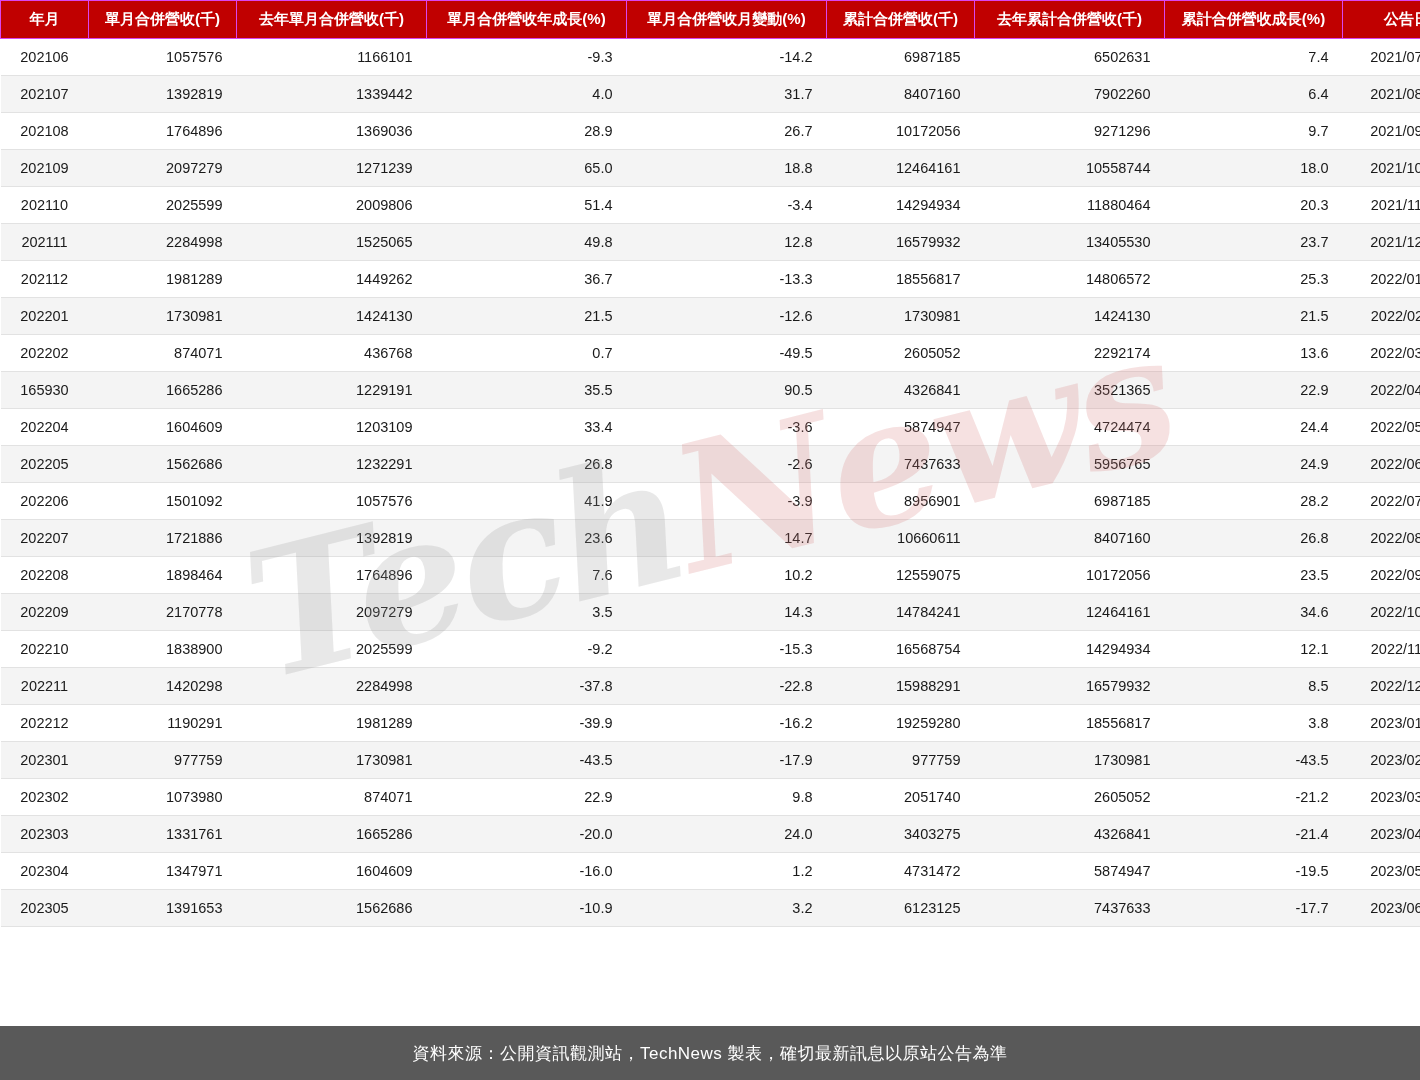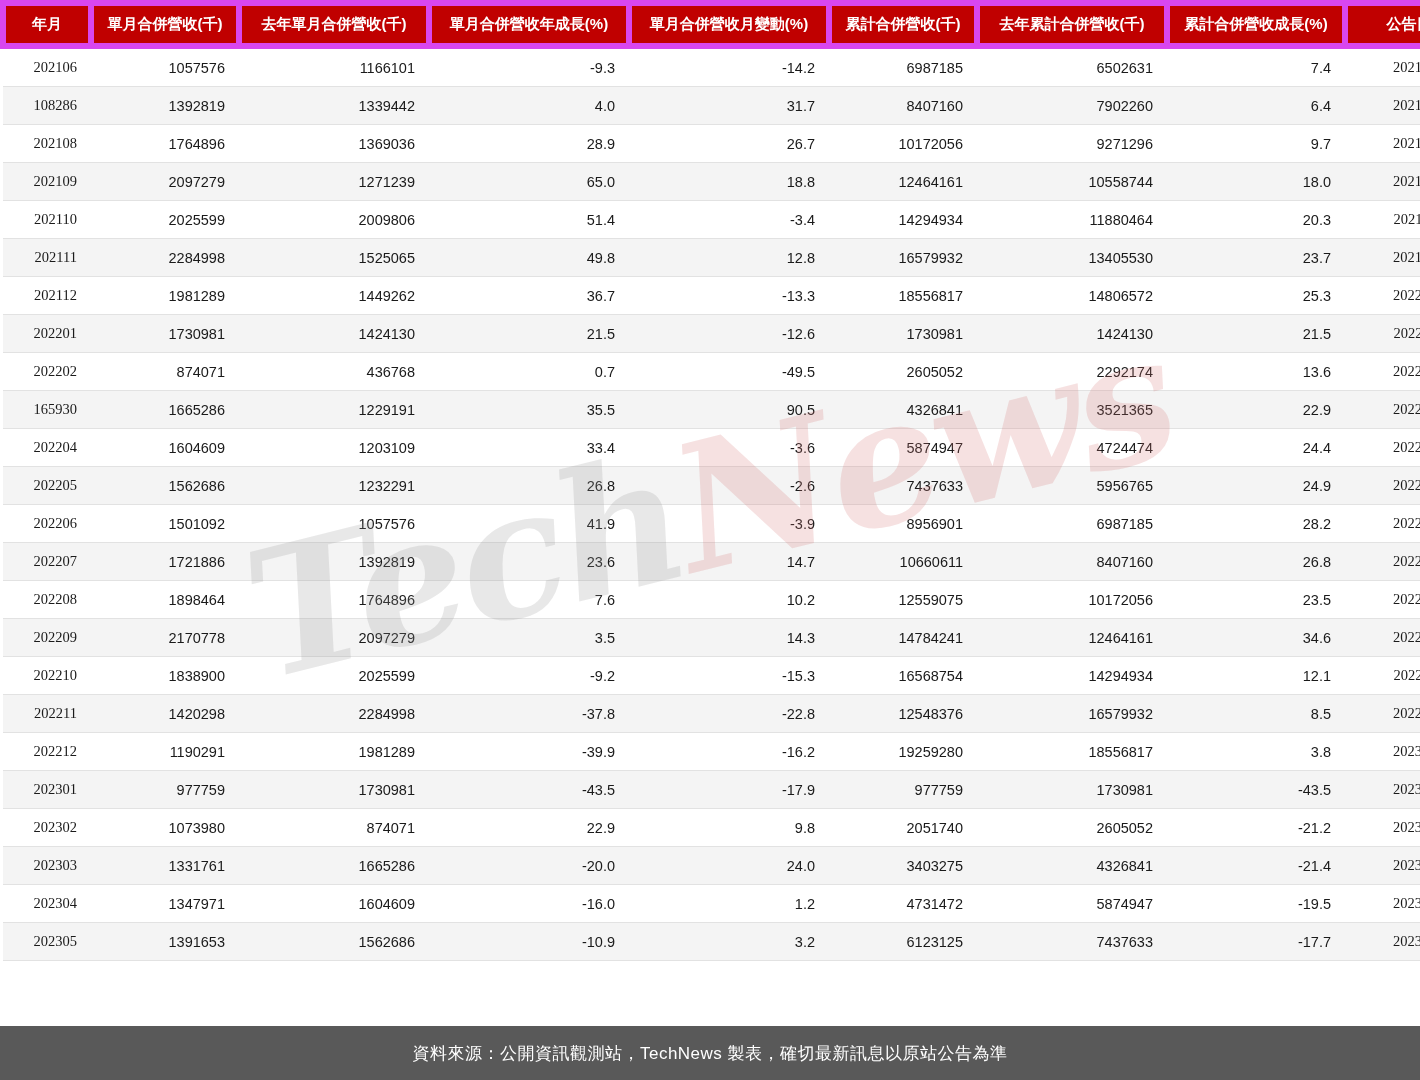--- a/index.html
+++ b/index.html
@@ -50,42 +50,41 @@
     position: relative;
     z-index: 1;
   }
   table.revenue thead th {
     background: #c00000;
     color: #ffffff;
     font-size: 15px;
     font-weight: bold;
     padding: 9px 6px;
     text-align: center;
-    border: 6px solid #d946ef;
+    border: 1px solid #d946ef;
     white-space: nowrap;
   }
   table.revenue tbody td {
     font-size: 14.5px;
     color: #1a1a1a;
     padding: 10px 14px;
     border-bottom: 1px solid #e2e2e2;
     text-align: right;
     white-space: nowrap;
     background: transparent;
   }
   table.revenue tbody tr:nth-child(odd) {
     background: #ffffff;
   }
   table.revenue tbody tr:nth-child(even) {
     background: #f4f4f4;
   }
   table.revenue tbody td.c-ym,
   table.revenue tbody td.c-date {
-    text-align: right;
-    font-family: Liberation Serif, serif;
+    text-align: center;
   }
   .col-ym     { width: 88px; }
   .col-mrev   { width: 148px; }
   .col-lyrev  { width: 190px; }
   .col-yoy    { width: 200px; }
   .col-mom    { width: 200px; }
   .col-acc    { width: 148px; }
   .col-lyacc  { width: 190px; }
   .col-accg   { width: 178px; }
   .col-pub    { width: 128px; }
@@ -146,21 +145,21 @@
           <td>1057576</td>
           <td>1166101</td>
           <td>-9.3</td>
           <td>-14.2</td>
           <td>6987185</td>
           <td>6502631</td>
           <td>7.4</td>
           <td class="c-date">2021/07/09</td>
         </tr>
         <tr>
-          <td class="c-ym">108286</td>
+          <td class="c-ym">202107</td>
           <td>1392819</td>
           <td>1339442</td>
           <td>4.0</td>
           <td>31.7</td>
           <td>8407160</td>
           <td>7902260</td>
           <td>6.4</td>
           <td class="c-date">2021/08/10</td>
         </tr>
         <tr>
@@ -327,21 +326,21 @@
           <td>14294934</td>
           <td>12.1</td>
           <td class="c-date">2022/11/10</td>
         </tr>
         <tr>
           <td class="c-ym">202211</td>
           <td>1420298</td>
           <td>2284998</td>
           <td>-37.8</td>
           <td>-22.8</td>
-          <td>12548376</td>
+          <td>15988291</td>
           <td>16579932</td>
           <td>8.5</td>
           <td class="c-date">2022/12/09</td>
         </tr>
         <tr>
           <td class="c-ym">202212</td>
           <td>1190291</td>
           <td>1981289</td>
           <td>-39.9</td>
           <td>-16.2</td>

